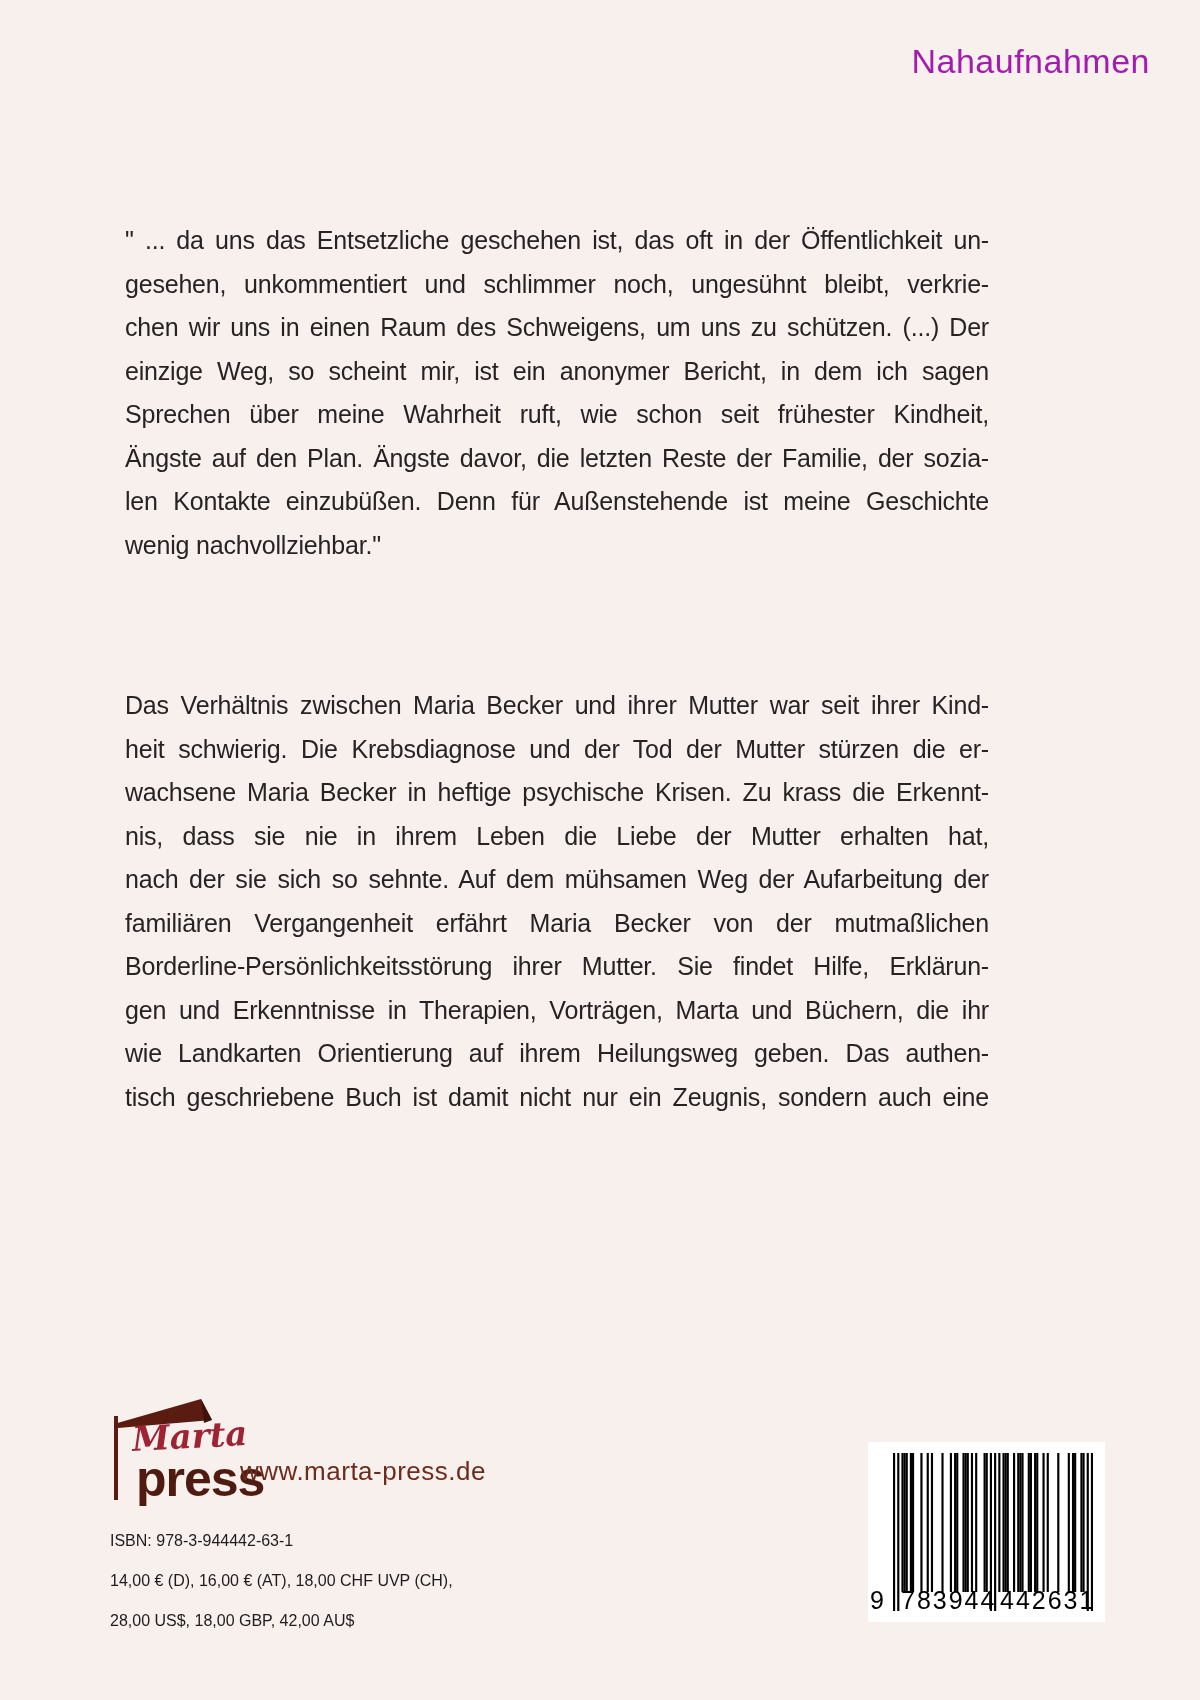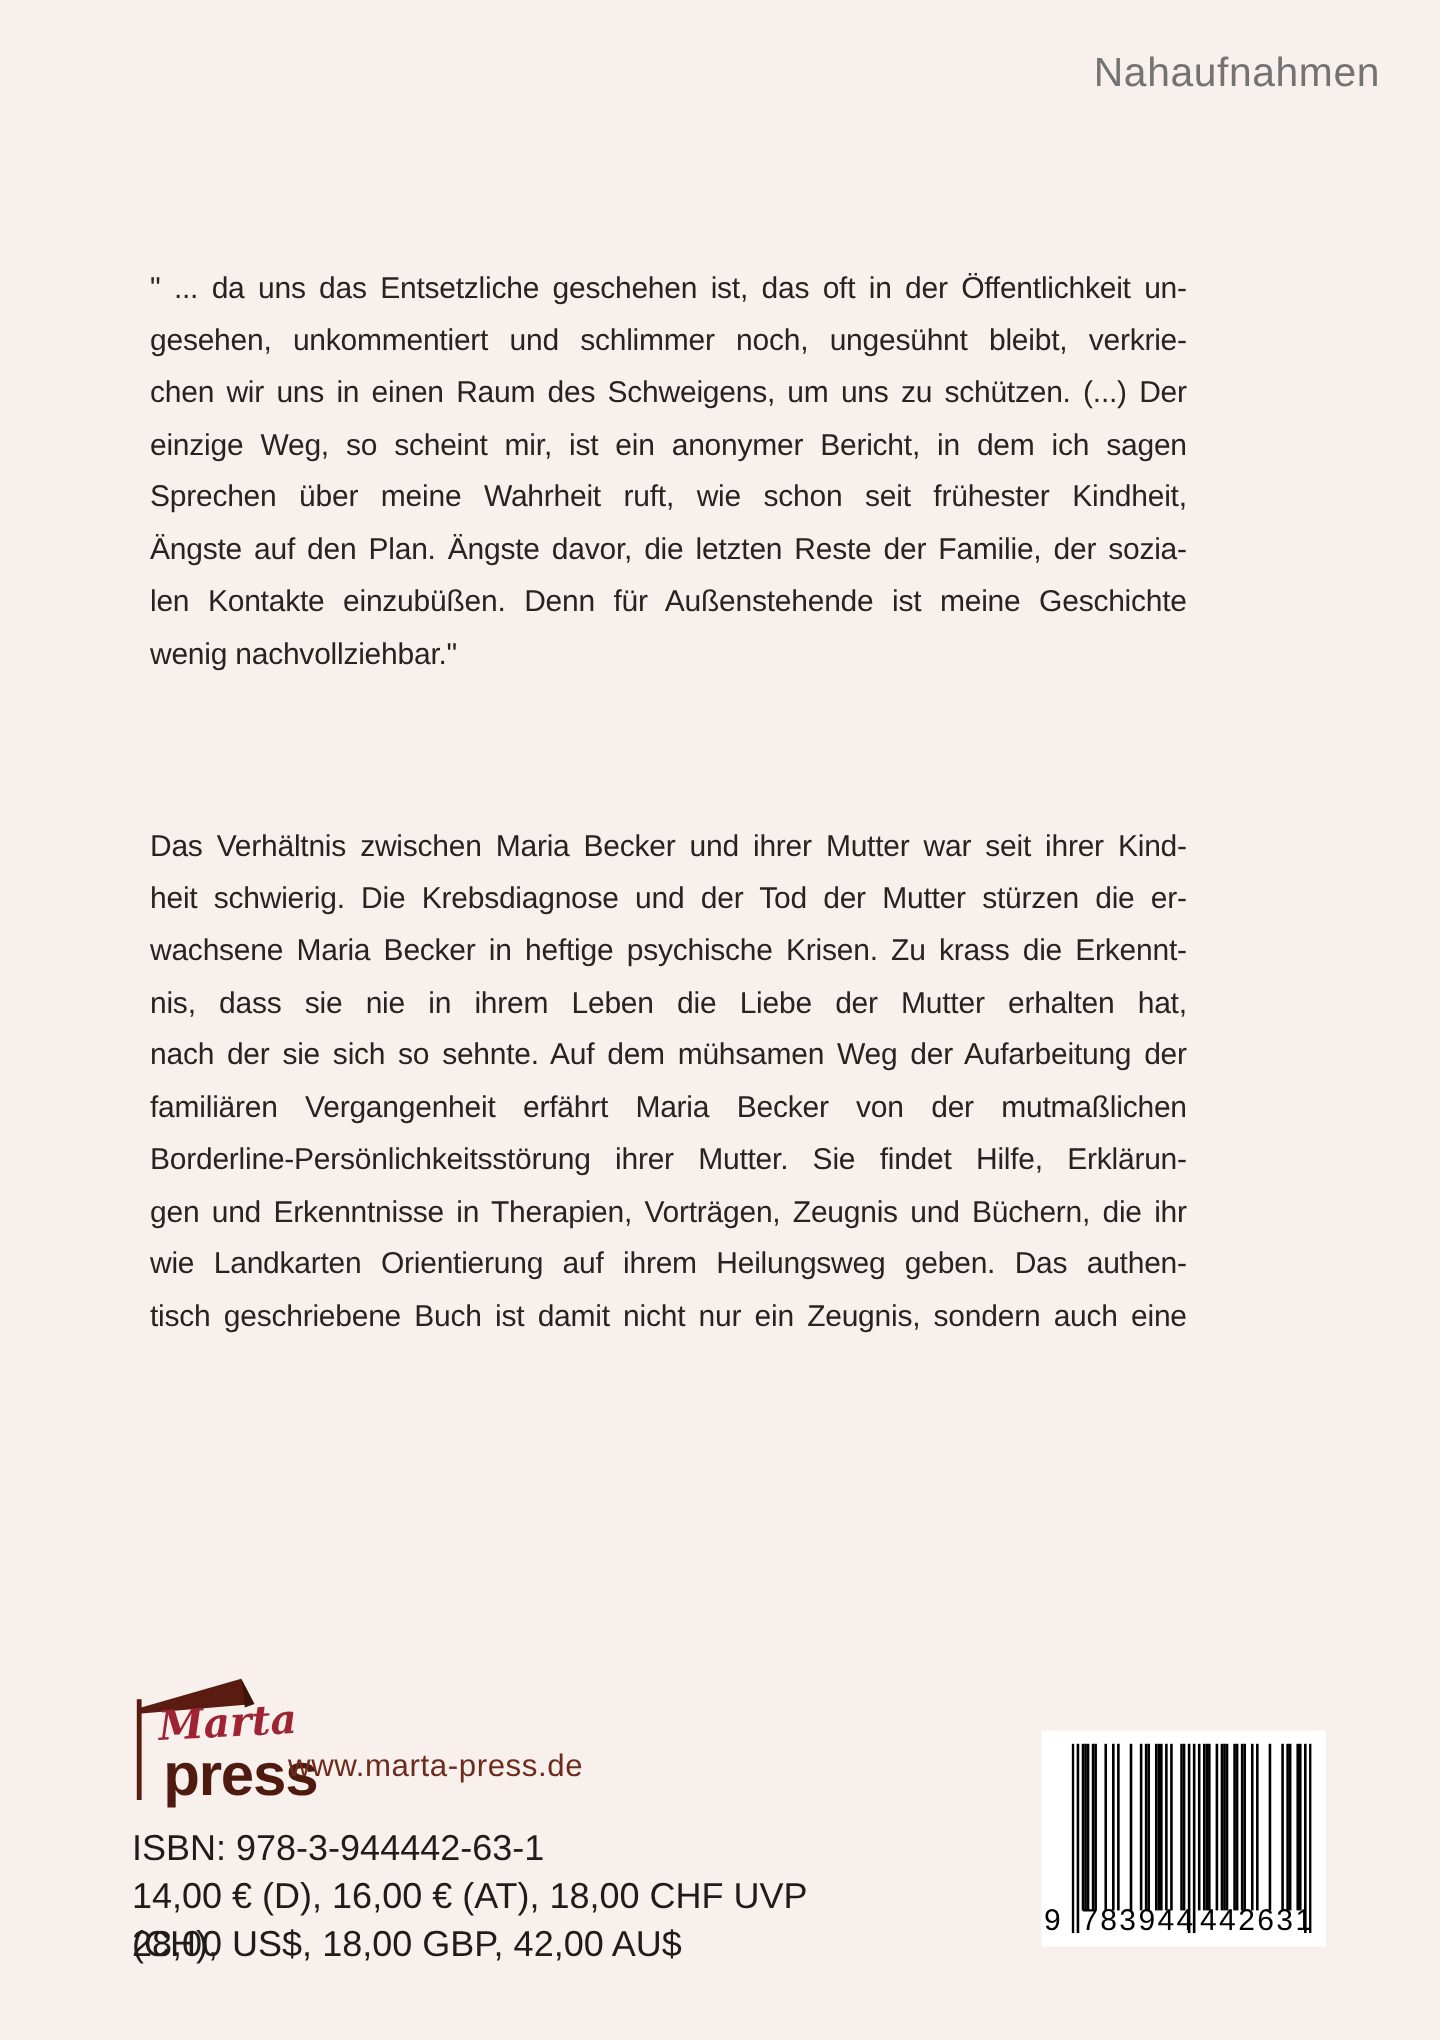--- a/index.html
+++ b/index.html
@@ -5,21 +5,21 @@
   html,body{margin:0;padding:0;}
   body{background:#e9e2df;font-family:"Liberation Sans",sans-serif;}
   #cover{
     position:relative;width:1200px;height:1700px;margin:0 auto;
     background:#f8f0ed;overflow:hidden;
   }
   
   #series-title{
     position:absolute;top:42px;right:50px;
     font-size:34px;letter-spacing:0.5px;font-weight:normal;
-    color:#737373;
+    color:#a21caf;
   }
   
   .text-block{
     position:absolute;left:125px;width:864px;
     font-size:25px;letter-spacing:-0.2px;color:#272323;
   }
   #quote-block{top:219px;}
   #description-block{top:652px;margin-top:32px;}
   .text-line{
     height:43.5px;line-height:43.5px;
@@ -39,21 +39,21 @@
     font-size:50px;font-weight:bold;letter-spacing:-1px;
     color:#4f1b10;
   }
   #website{
     position:absolute;left:240px;top:1456px;
     font-size:26px;color:#6e2b1b;letter-spacing:0.5px;
   }
   
   #purchase-info{
     position:absolute;left:110px;top:1521px;width:620px;
-    font-size:30px;color:#1f1c1c;
+    font-size:16px;color:#1f1c1c;
   }
   #purchase-info div{height:40px;line-height:40px;}
   
   #barcode-box{
     position:absolute;left:868px;top:1442px;width:237px;height:180px;
     background:#ffffff;
   }
   #barcode-bars{position:absolute;left:25px;top:11px;}
   .bc-num{
     position:absolute;top:146px;height:25px;line-height:25px;
@@ -82,21 +82,21 @@
     </div>
 
   <div id="description-block" class="text-block">
       <div class="text-line">Das Verhältnis zwischen Maria Becker und ihrer Mutter war seit ihrer Kind-</div>
       <div class="text-line">heit schwierig. Die Krebsdiagnose und der Tod der Mutter stürzen die er-</div>
       <div class="text-line">wachsene Maria Becker in heftige psychische Krisen. Zu krass die Erkennt-</div>
       <div class="text-line">nis, dass sie nie in ihrem Leben die Liebe der Mutter erhalten hat,</div>
       <div class="text-line">nach der sie sich so sehnte. Auf dem mühsamen Weg der Aufarbeitung der</div>
       <div class="text-line">familiären Vergangenheit erfährt Maria Becker von der mutmaßlichen</div>
       <div class="text-line">Borderline-Persönlichkeitsstörung ihrer Mutter. Sie findet Hilfe, Erklärun-</div>
-      <div class="text-line">gen und Erkenntnisse in Therapien, Vorträgen, Zeugnis und Büchern, die ihr</div>
+      <div class="text-line">gen und Erkenntnisse in Therapien, Vorträgen, Marta und Büchern, die ihr</div>
       <div class="text-line">wie Landkarten Orientierung auf ihrem Heilungsweg geben. Das authen-</div>
       <div class="text-line">tisch geschriebene Buch ist damit nicht nur ein Zeugnis, sondern auch eine</div>
     </div>
 
   <div id="publisher-logo">
     <svg id="logo-book" width="135" height="110" viewBox="0 0 135 110">
       <rect x="4" y="20" width="4" height="84" fill="#5a1c10"></rect>
       <polygon points="4,28 91,3 102,24 8,32" fill="#5a1c10"></polygon>
       <polygon points="91,3 102,24 94,27" fill="#40130a"></polygon>
     </svg>

